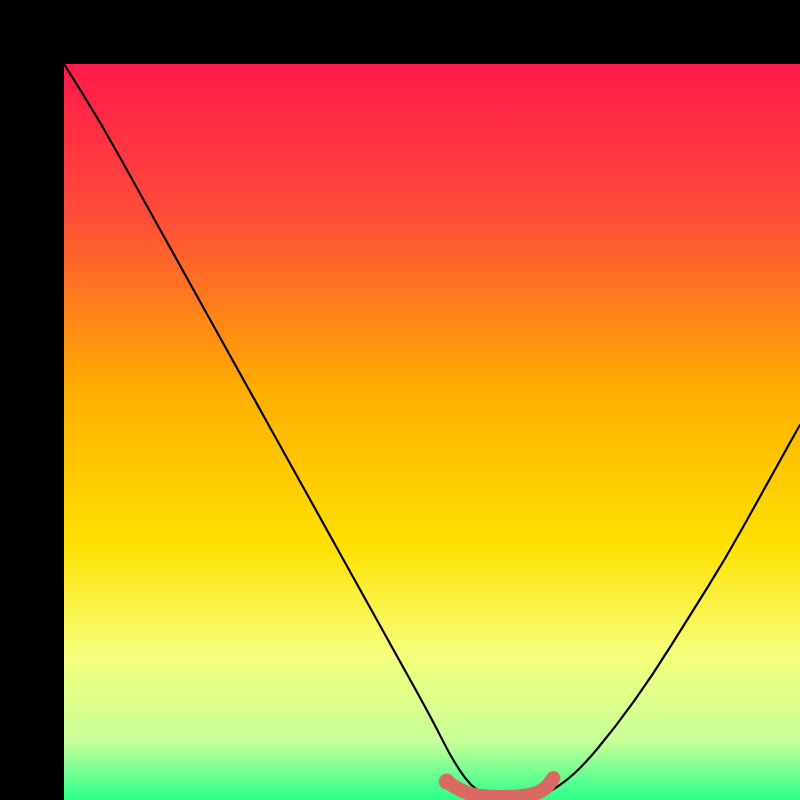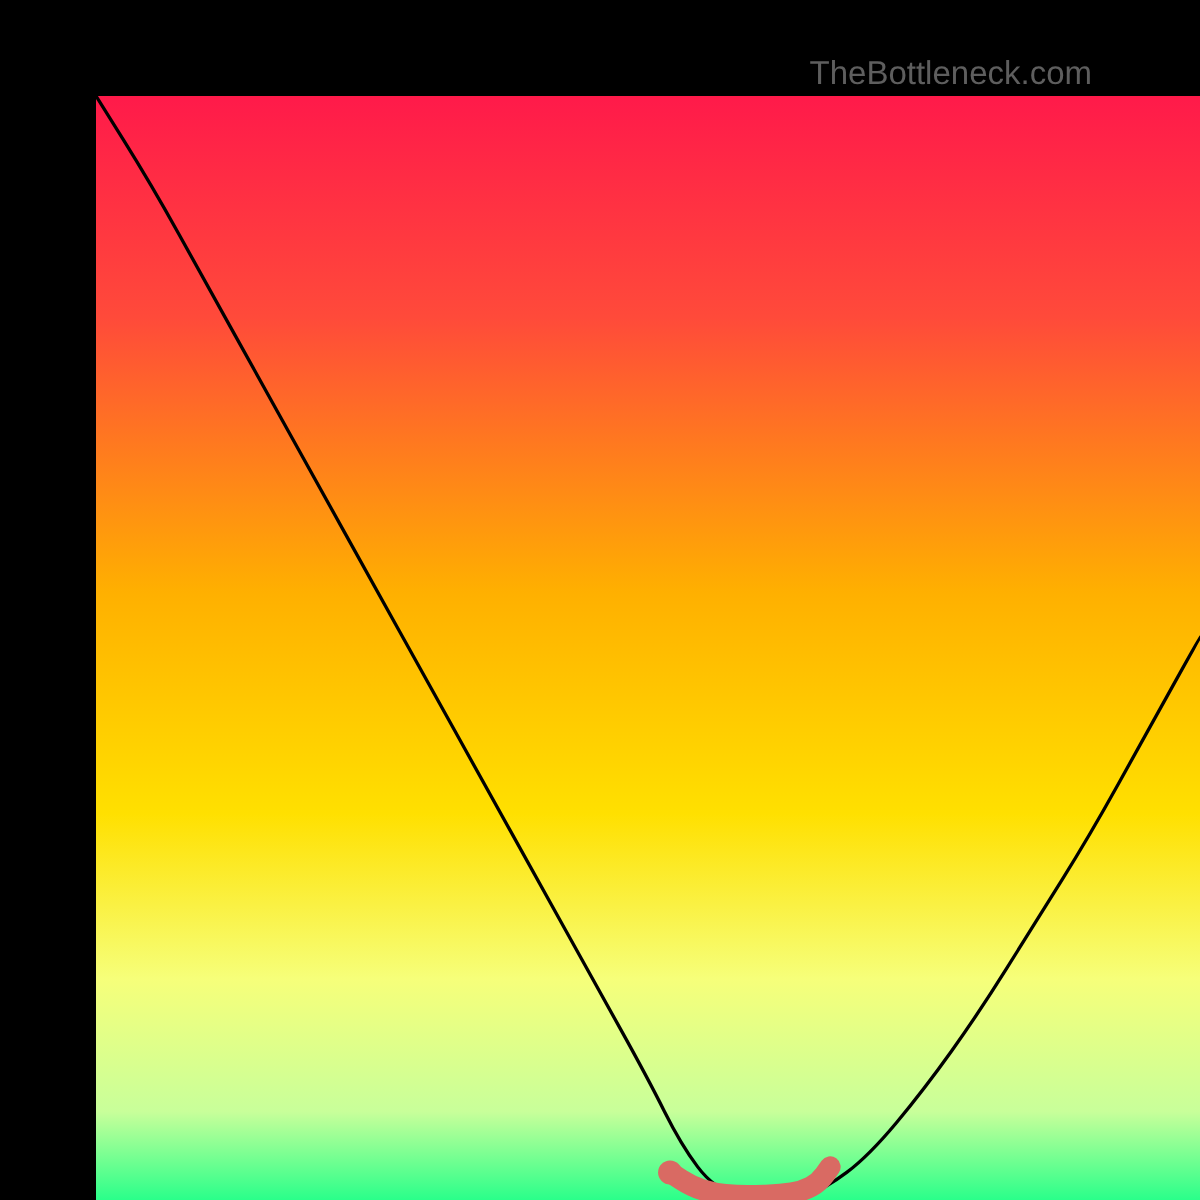--- a/index.html
+++ b/index.html
@@ -36,21 +36,20 @@
     font-size: 22px;
     font-family: Arial, sans-serif;
     z-index: 5;
   }
   svg { display: block; }
 </style>
 </head>
 <body>
 
 <div class="frame">
-  <div class="watermark">TheBottleneck.com</div>
   <div class="plot">
     <svg id="chart-svg" width="736" height="736" viewBox="0 0 736 736" preserveAspectRatio="none">
         <defs>
           <linearGradient id="bg-grad" x1="0" y1="0" x2="0" y2="1">
             <stop offset="0%" stop-color="#ff1a4a"></stop>
             <stop offset="20%" stop-color="#ff4a3a"></stop>
             <stop offset="45%" stop-color="#ffb000"></stop>
             <stop offset="65%" stop-color="#ffe000"></stop>
             <stop offset="80%" stop-color="#f6ff7a"></stop>
             <stop offset="92%" stop-color="#c8ff9a"></stop>

